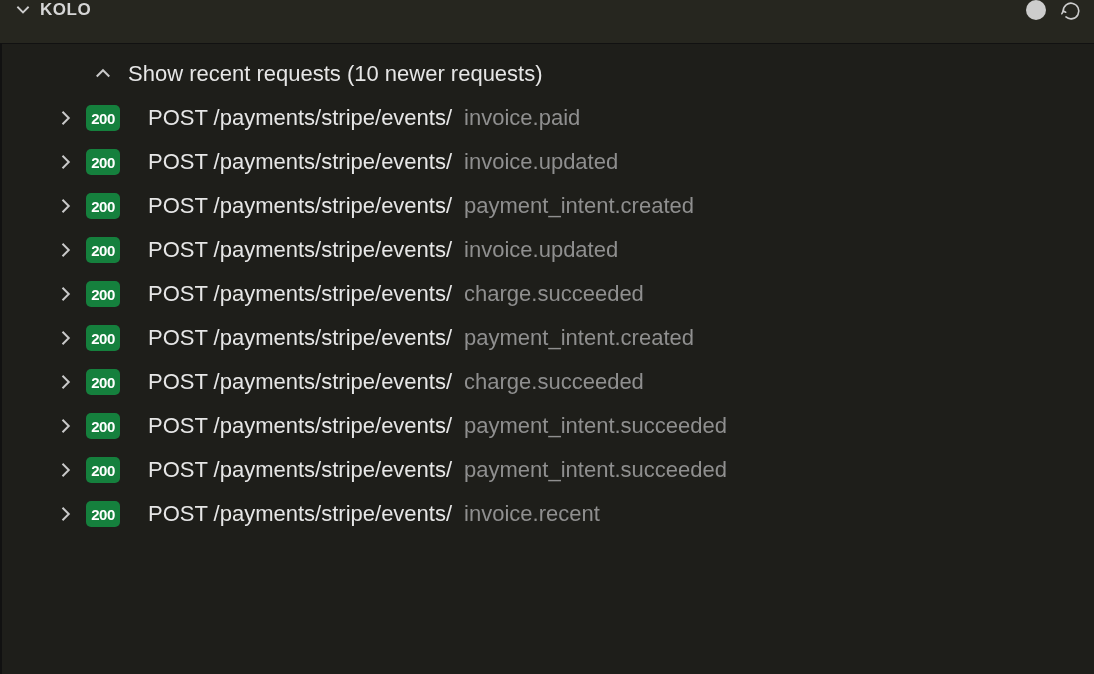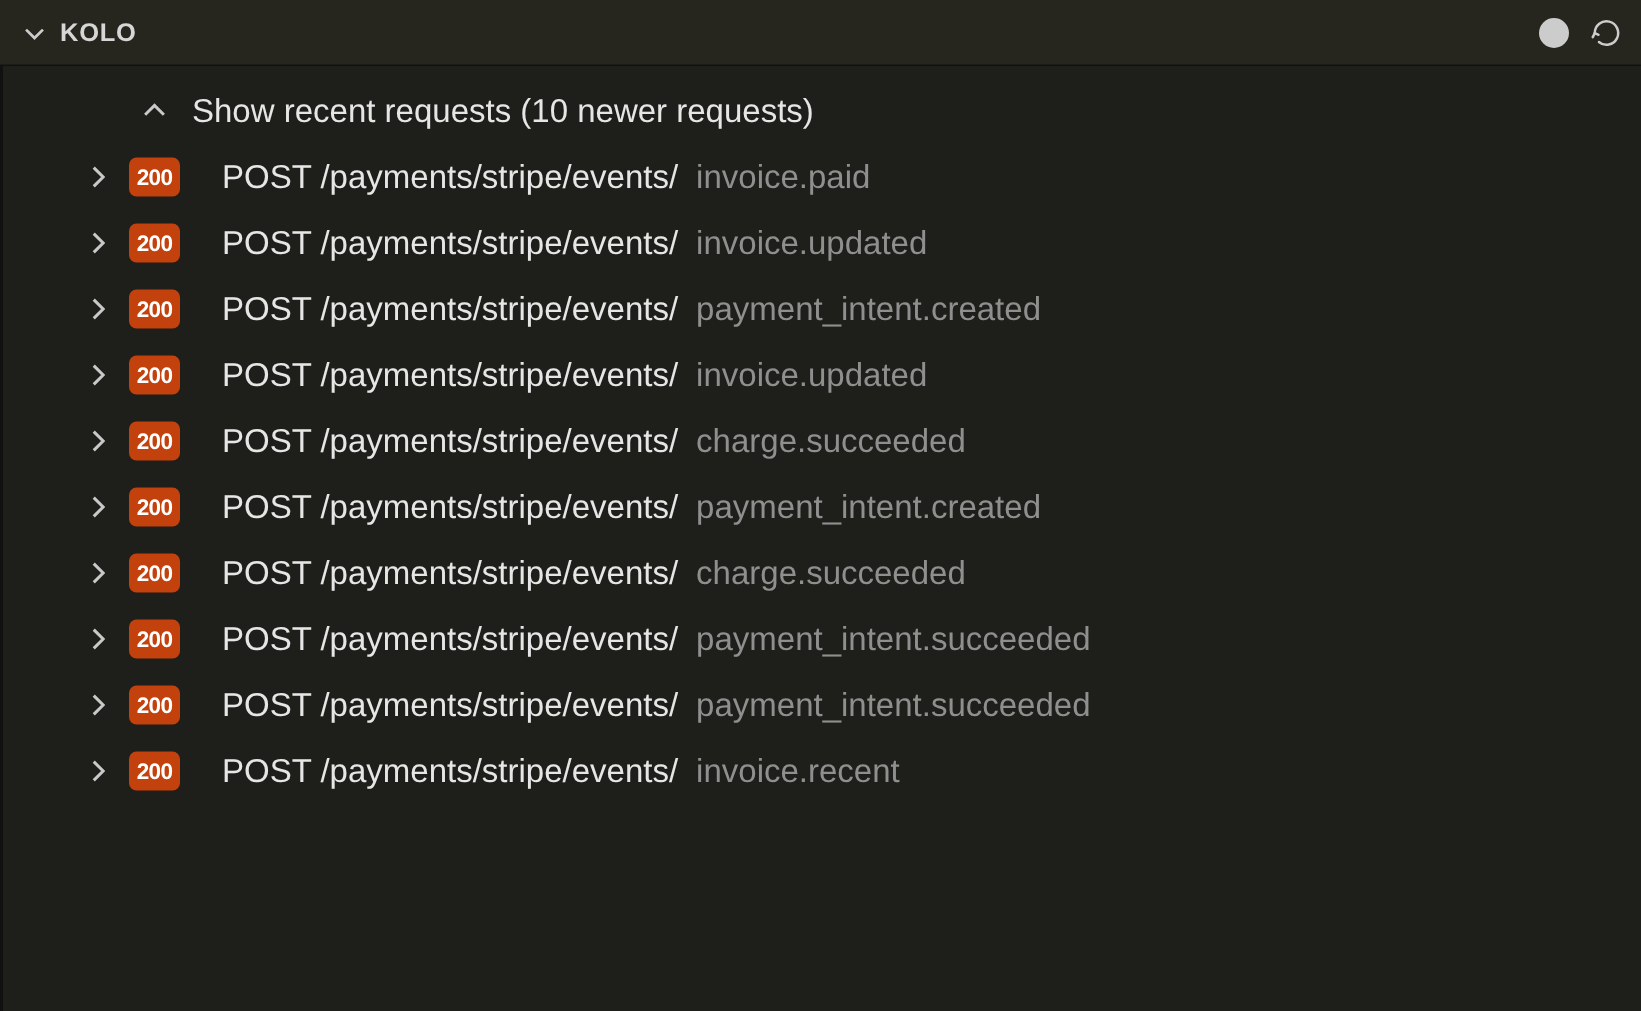--- a/index.html
+++ b/index.html
@@ -11,21 +11,20 @@
     color: #d0d0d0;
     overflow: hidden;
   }
   .panel {
     display: flex;
     flex-direction: column;
     height: 100%;
   }
   .header {
     display: flex;
-    align-items: center;
     height: 44px;
     padding: 0 12px 0 14px;
     background: #26261f;
     border-bottom: 1px solid #111;
   }
   .header .chev {
     width: 18px;
     height: 18px;
     flex-shrink: 0;
     color: #cccccc;
@@ -74,21 +73,21 @@
     display: flex;
     align-items: center;
     justify-content: center;
   }
   .row.group .arrow { margin-left: 38px; }
   .row.item .arrow { margin-left: 0; }
   .row .badge {
     display: inline-flex;
     align-items: center;
     justify-content: center;
-    background: #c2410c;
+    background: #15803d;
     color: #ffffff;
     font-weight: 700;
     font-size: 15px;
     border-radius: 5px;
     height: 26px;
     min-width: 34px;
     padding: 0 3px;
     margin-left: 8px;
     letter-spacing: -0.5px;
   }

